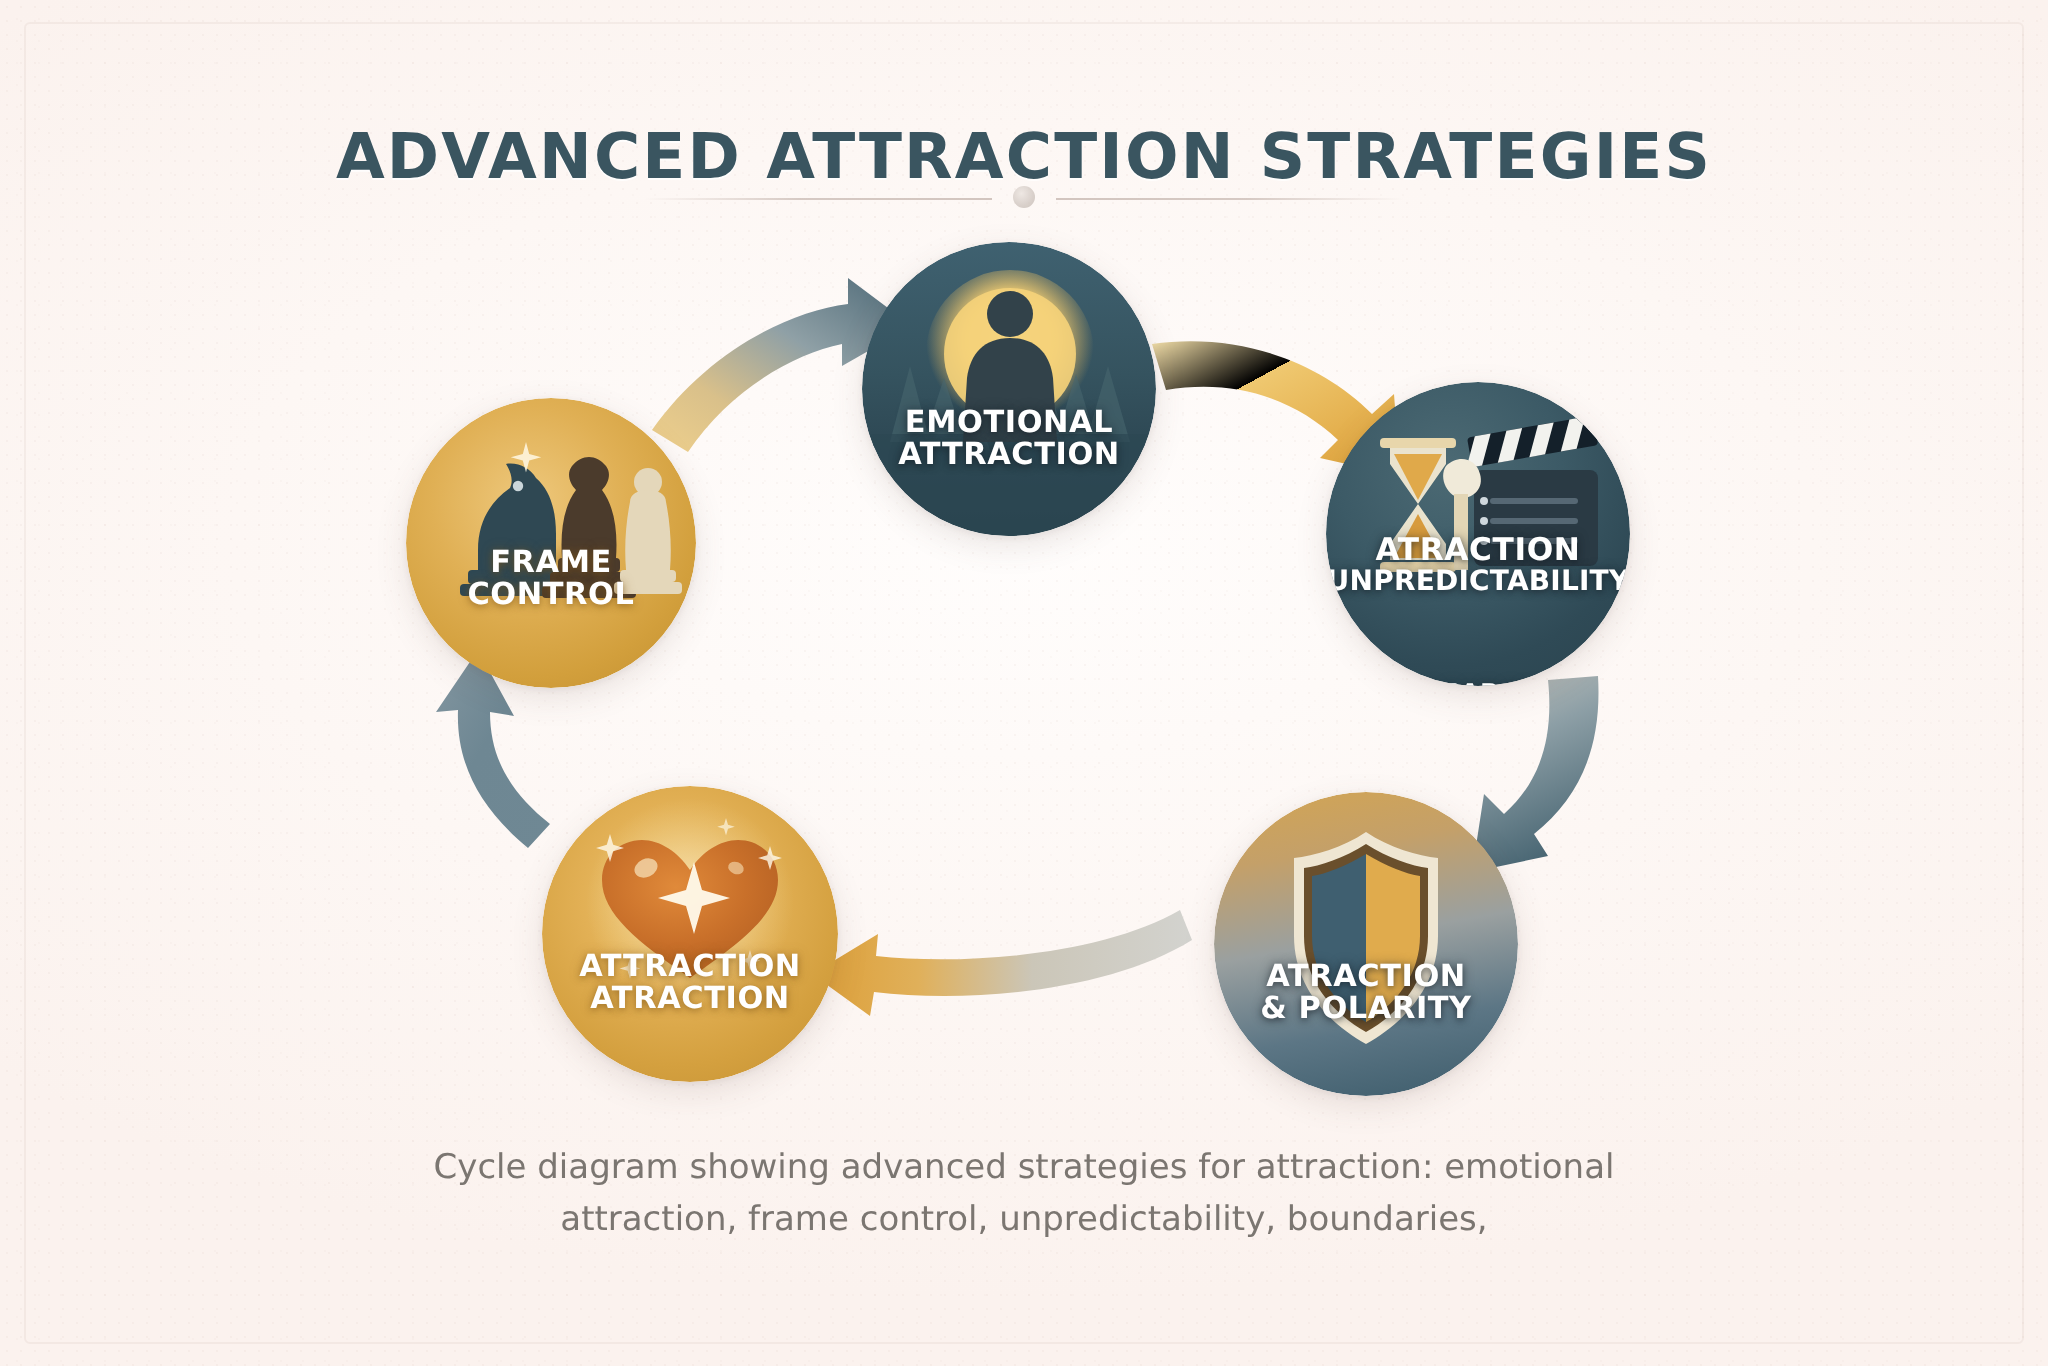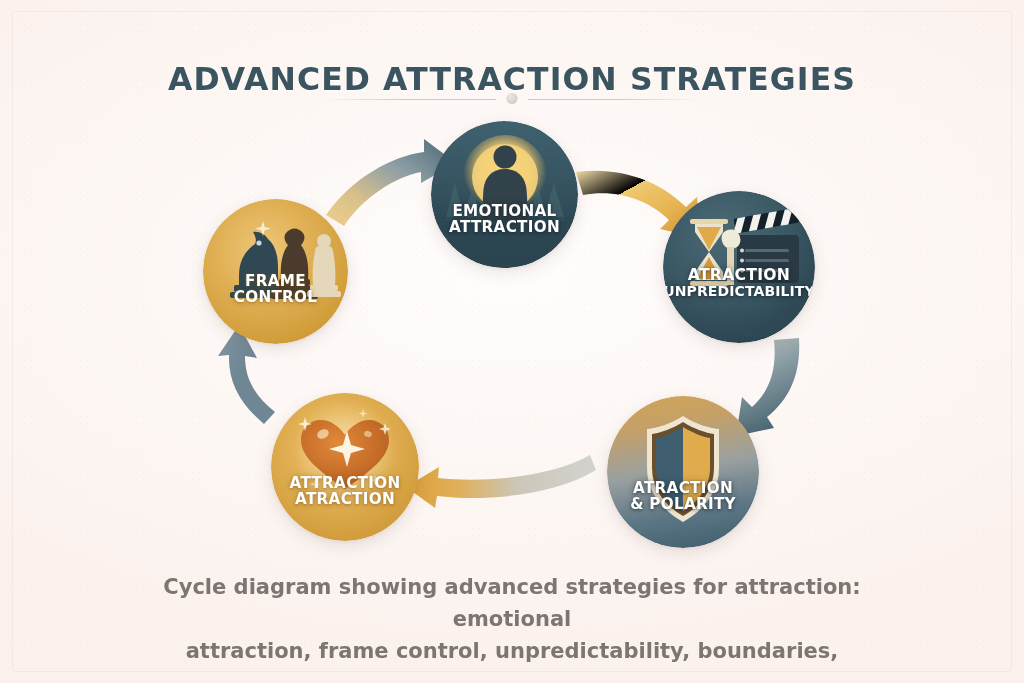--- a/index.html
+++ b/index.html
@@ -196,24 +196,23 @@
   }
 
   
   #figure-caption {
     position: absolute;
     left: 120px;
     right: 120px;
     top: 572px;
     text-align: center;
     color: #7b7671;
-    font-size: 21px;
+    font-size: 17px;
     line-height: 1.52;
     font-family: "DejaVu Sans", sans-serif;
-    font-weight: bold;
   }
   #figure-caption span { display: block; }
 </style>
 </head>
 <body>
 
 <div id="stage">
 
   <div id="grain"></div>
   <div id="frame"></div>

